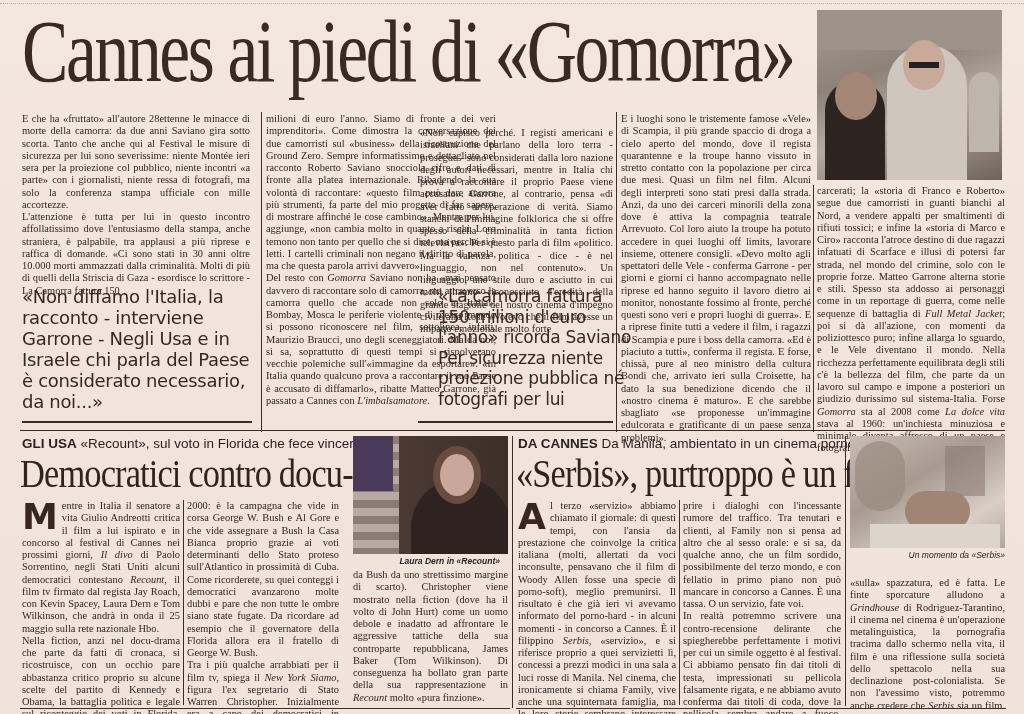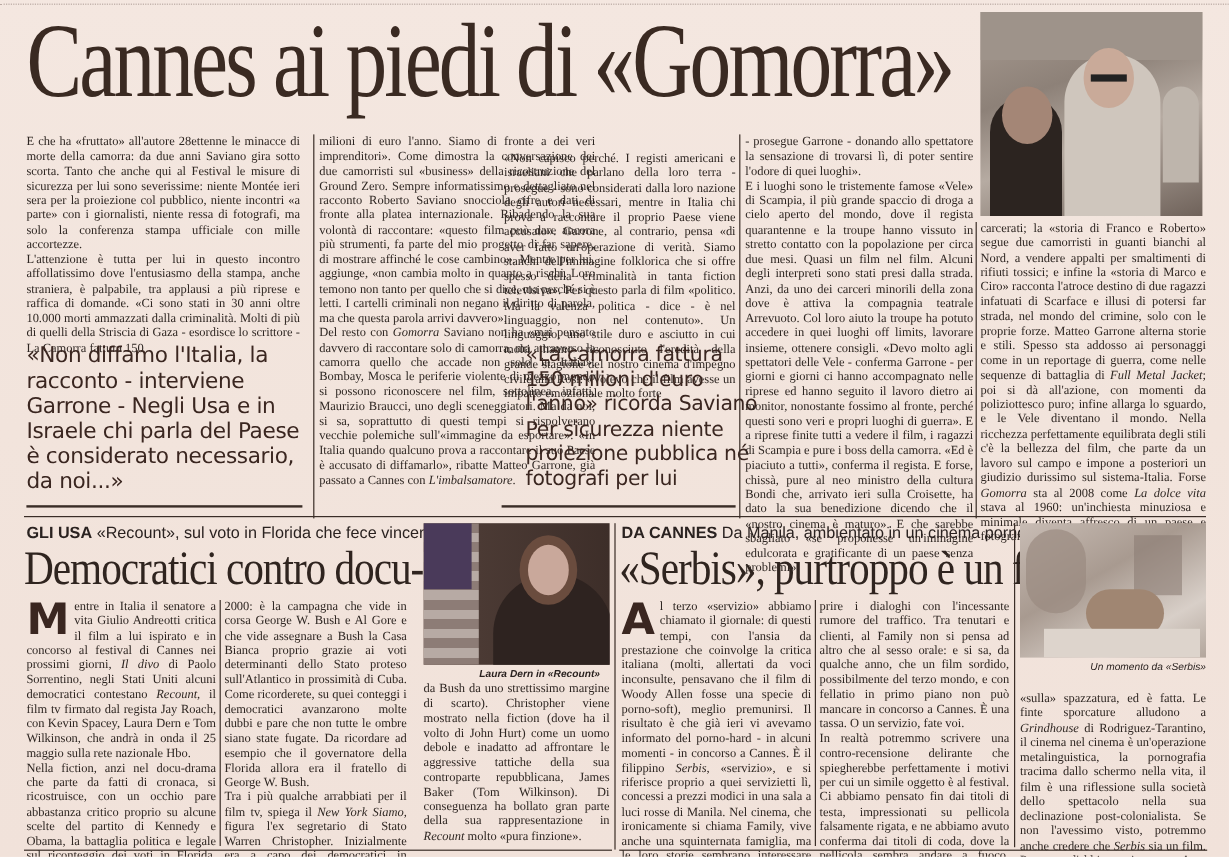--- a/index.html
+++ b/index.html
@@ -104,21 +104,20 @@
   <div class="col" style="left:420px;top:127px;width:193px;">
     <p>«Non capisco perché. I registi americani e israeliani che parlano della loro terra - prosegue - sono considerati dalla loro nazione degli autori necessari, mentre in Italia chi prova a raccontare il proprio Paese viene accusato». Garrone, al contrario, pensa «di aver fatto un'operazione di verità. Siamo stanchi dell'immagine folklorica che si offre spesso della criminalità in tanta fiction televisiva». Per questo parla di film «politico. Ma la valenza politica - dice - è nel linguaggio, non nel contenuto». Un linguaggio, uno stile duro e asciutto in cui molti hanno riconosciuto l'eredità della grande stagione del nostro cinema d'impegno civile alla Rosi. «Volevo che il film avesse un impatto emozionale molto forte</p>
   </div>
   <div class="pull" style="left:438px;top:286px;width:200px;font-size:17px;line-height:20.5px;">
     <span>«La camorra fattura 150 milioni d'euro l'anno» ricorda Saviano Per sicurezza niente proiezione pubblica né fotografi per lui</span>
   </div>
   <div class="hline" style="left:418px;top:421px;width:195px;"></div>
   <div class="vline" style="left:616px;top:112px;height:320px;"></div>
 
   <div class="col" style="left:621px;top:113px;width:190px;">
-    <p>- prosegue Garrone - donando allo spettatore la sensazione di trovarsi lì, di poter sentire l'odore di quei luoghi».</p>
     <p>E i luoghi sono le tristemente famose «Vele» di Scampia, il più grande spaccio di droga a cielo aperto del mondo, dove il regista quarantenne e la troupe hanno vissuto in stretto contatto con la popolazione per circa due mesi. Quasi un film nel film. Alcuni degli interpreti sono stati presi dalla strada. Anzi, da uno dei carceri minorili della zona dove è attiva la compagnia teatrale Arrevuoto. Col loro aiuto la troupe ha potuto accedere in quei luoghi off limits, lavorare insieme, ottenere consigli. «Devo molto agli spettatori delle Vele - conferma Garrone - per giorni e giorni ci hanno accompagnato nelle riprese ed hanno seguito il lavoro dietro ai monitor, nonostante fossimo al fronte, perché questi sono veri e propri luoghi di guerra». E a riprese finite tutti a vedere il film, i ragazzi di Scampia e pure i boss della camorra. «Ed è piaciuto a tutti», conferma il regista. E forse, chissà, pure al neo ministro della cultura Bondi che, arrivato ieri sulla Croisette, ha dato la sua benedizione dicendo che il «nostro cinema è maturo». E che sarebbe sbagliato «se proponesse un'immagine edulcorata e gratificante di un paese senza problemi».</p>
   </div>
   <div class="vline" style="left:813px;top:185px;height:247px;"></div>
 
   <div class="col" style="left:817px;top:185px;width:188px;">
     <p><span>carcerati; la «storia di Franco e Roberto» segue due camorristi in guanti bianchi al Nord, a vendere appalti per smaltimenti di rifiuti tossici; e infine la «storia di Marco e Ciro» racconta l'atroce destino di due ragazzi infatuati di Scarface e illusi di potersi far strada, nel mondo del crimine, solo con le proprie forze. Matteo Garrone alterna storie e stili. Spesso sta addosso ai personaggi come in un reportage di guerra, come nelle sequenze di battaglia di </span><em>Full Metal Jacket</em><span>; poi si dà all'azione, con momenti da poliziottesco puro; infine allarga lo sguardo, e le Vele diventano il mondo. Nella ricchezza perfettamente equilibrata degli stili c'è la bellezza del film, che parte da un lavoro sul campo e impone a posteriori un giudizio durissimo sul sistema-Italia. Forse </span><em>Gomorra</em><span> sta al 2008 come </span><em>La dolce vita</em><span> stava al 1960: un'inchiesta minuziosa e minimale diventa affresco di un paese e fotografia di un momento storico.</span></p>
   </div>
 
   <div class="hline" style="left:20px;top:430px;width:985px;height:1px;"></div>
 

